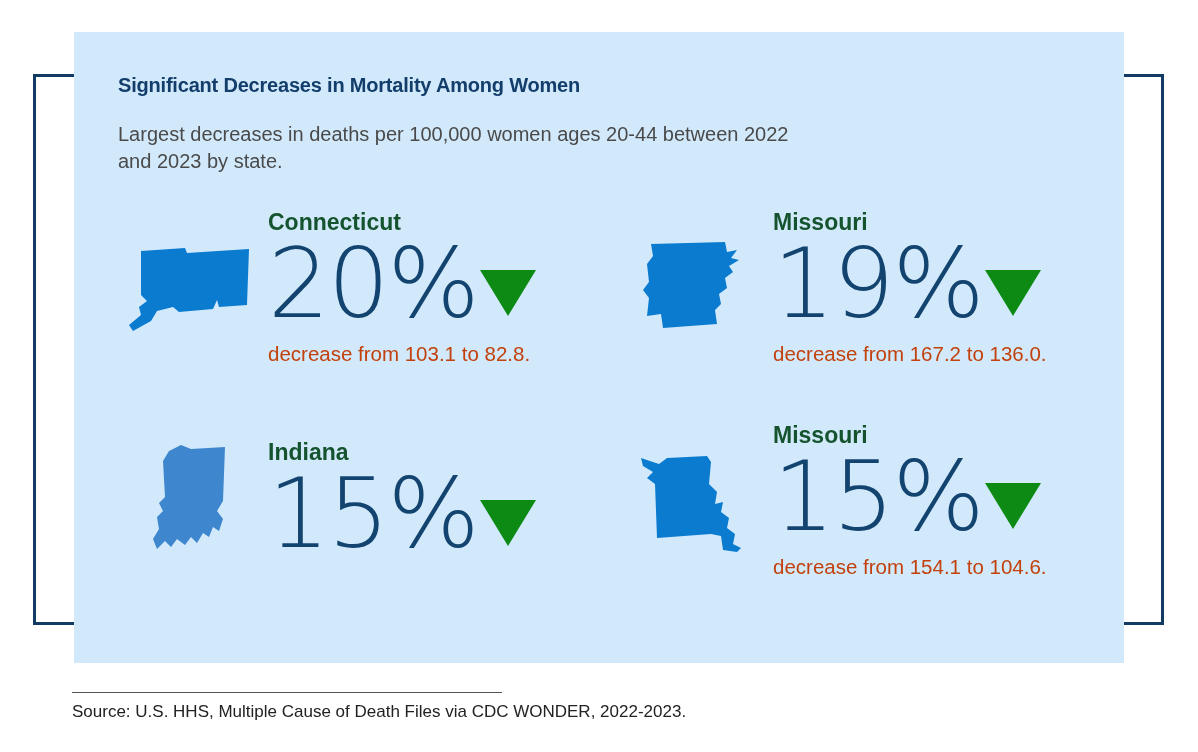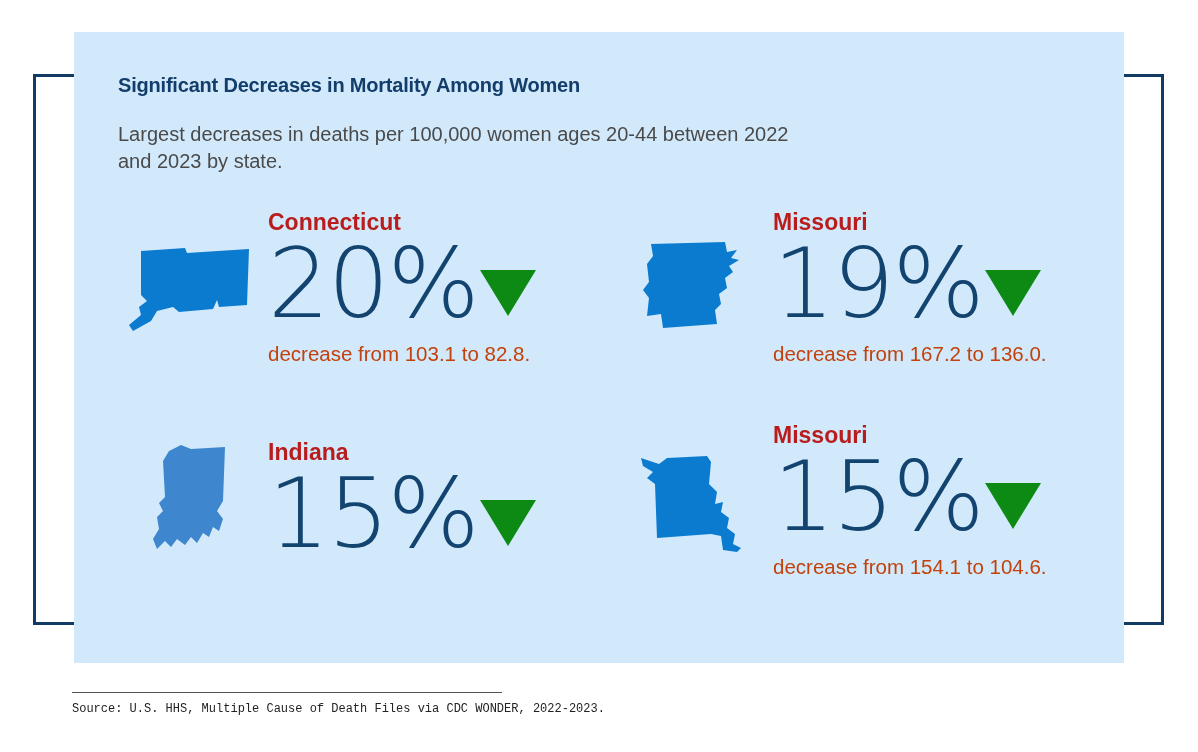--- a/index.html
+++ b/index.html
@@ -86,21 +86,21 @@
   .map-slot svg {
     display: block;
   }
   .card-body {
     flex: 1;
     padding-left: 4px;
   }
   .state-name {
     font-size: 23px;
     font-weight: bold;
-    color: #b91c1c;
+    color: #14532d;
     line-height: 1;
     margin-bottom: 2px;
   }
   .pct-row {
     display: flex;
     align-items: center;
     height: 96px;
   }
   .pct {
     font-size: 97px;
@@ -133,24 +133,23 @@
     left: 72px;
     top: 692px;
     width: 430px;
     height: 1px;
     background: #555555;
   }
   #source-text {
     position: absolute;
     left: 72px;
     top: 702px;
-    font-size: 12px;
+    font-size: 17px;
     color: #222222;
     white-space: nowrap;
-    font-family: Liberation Mono, monospace;
   }
 </style>
 </head>
 <body>
 
 <div id="frame-outline"></div>
 
 <div id="panel">
 
   <div id="header-block">

